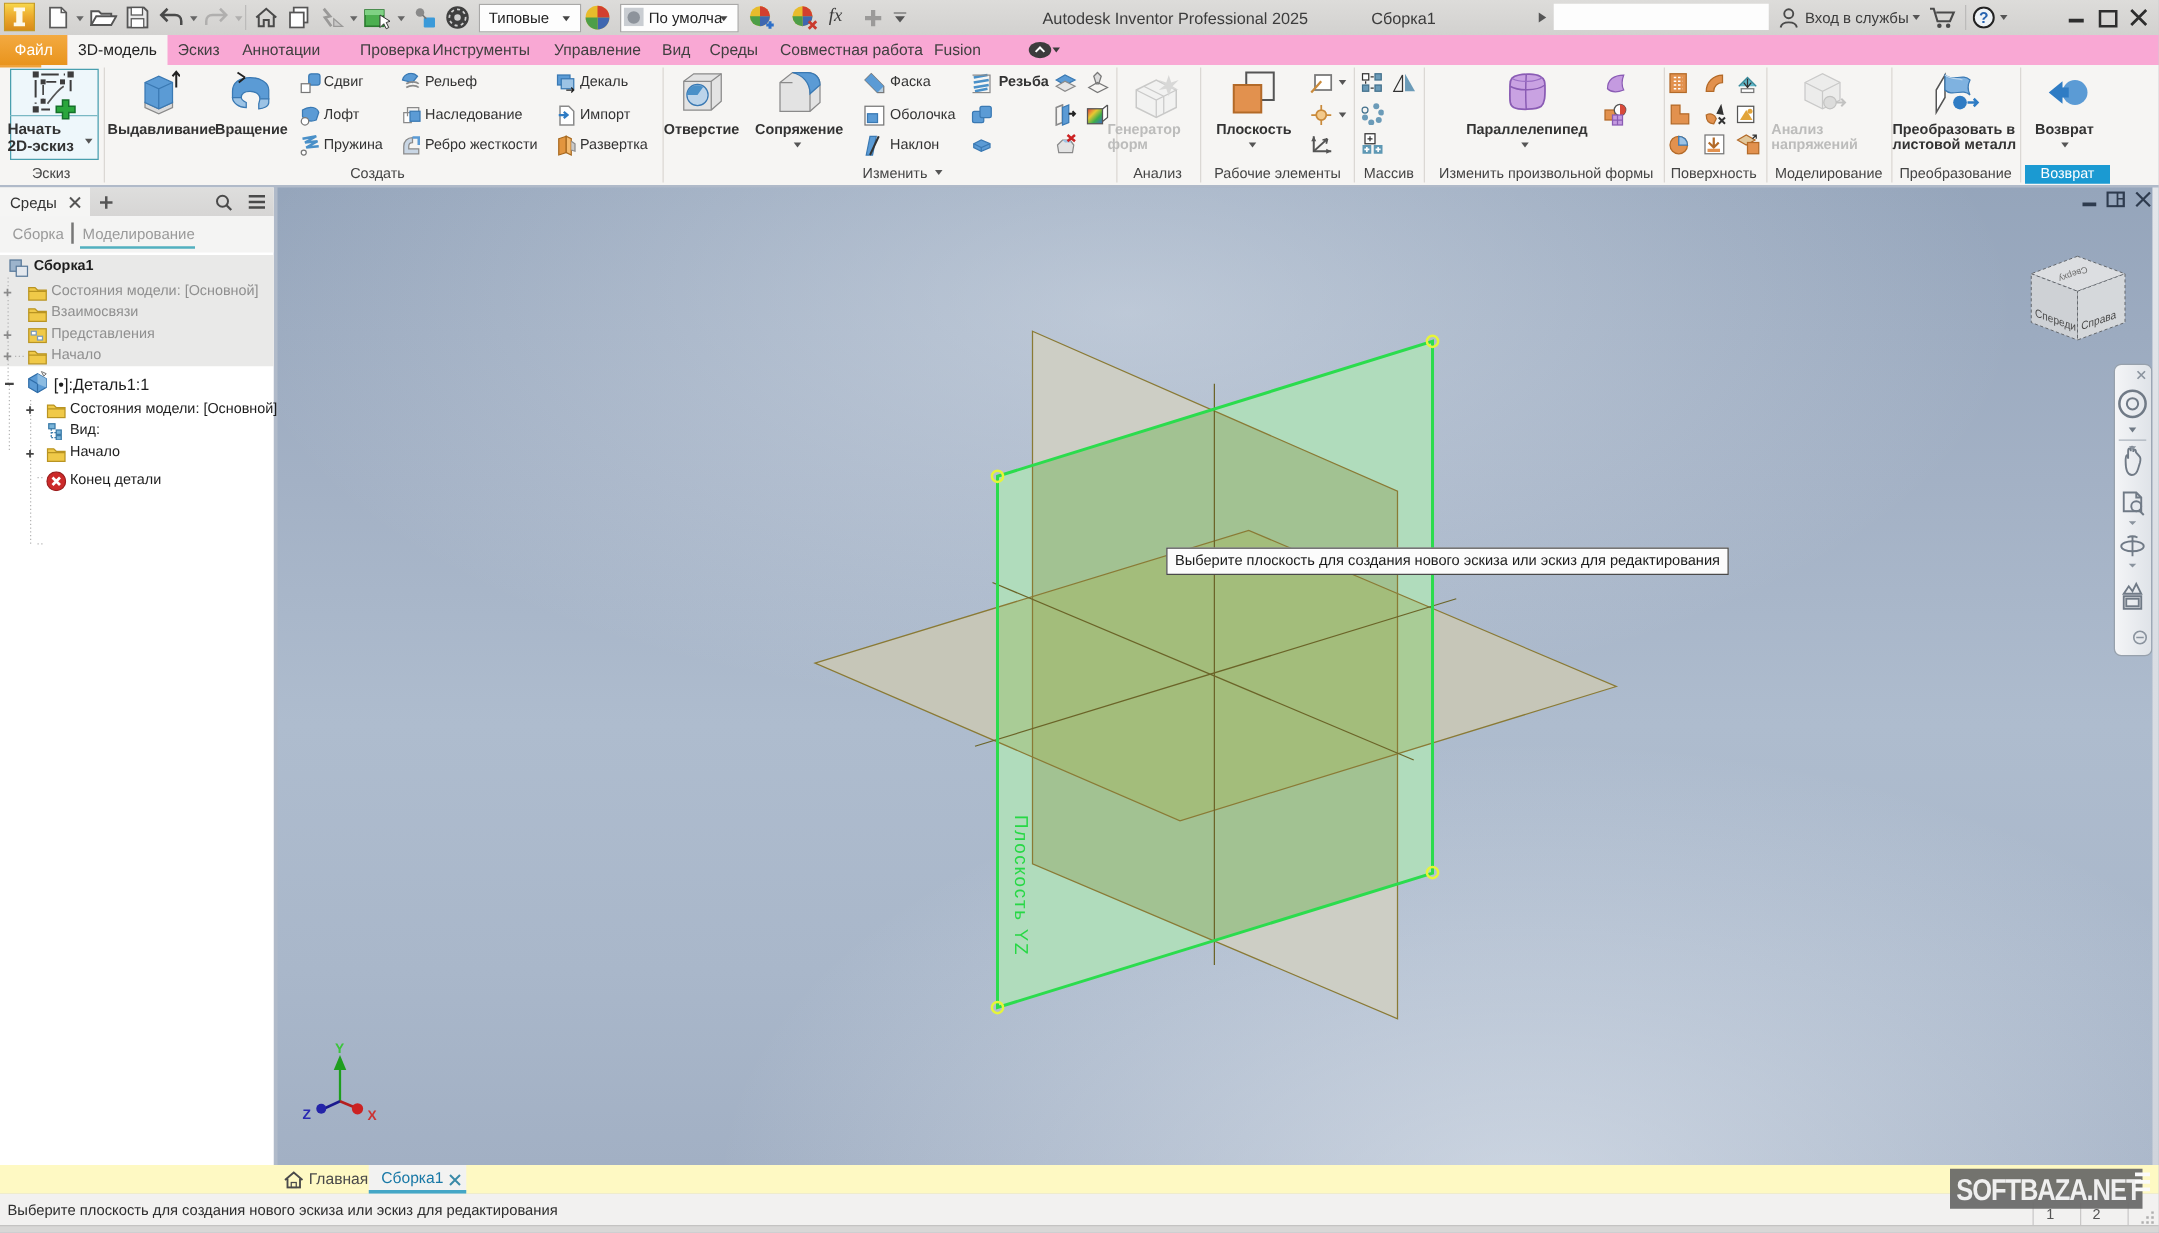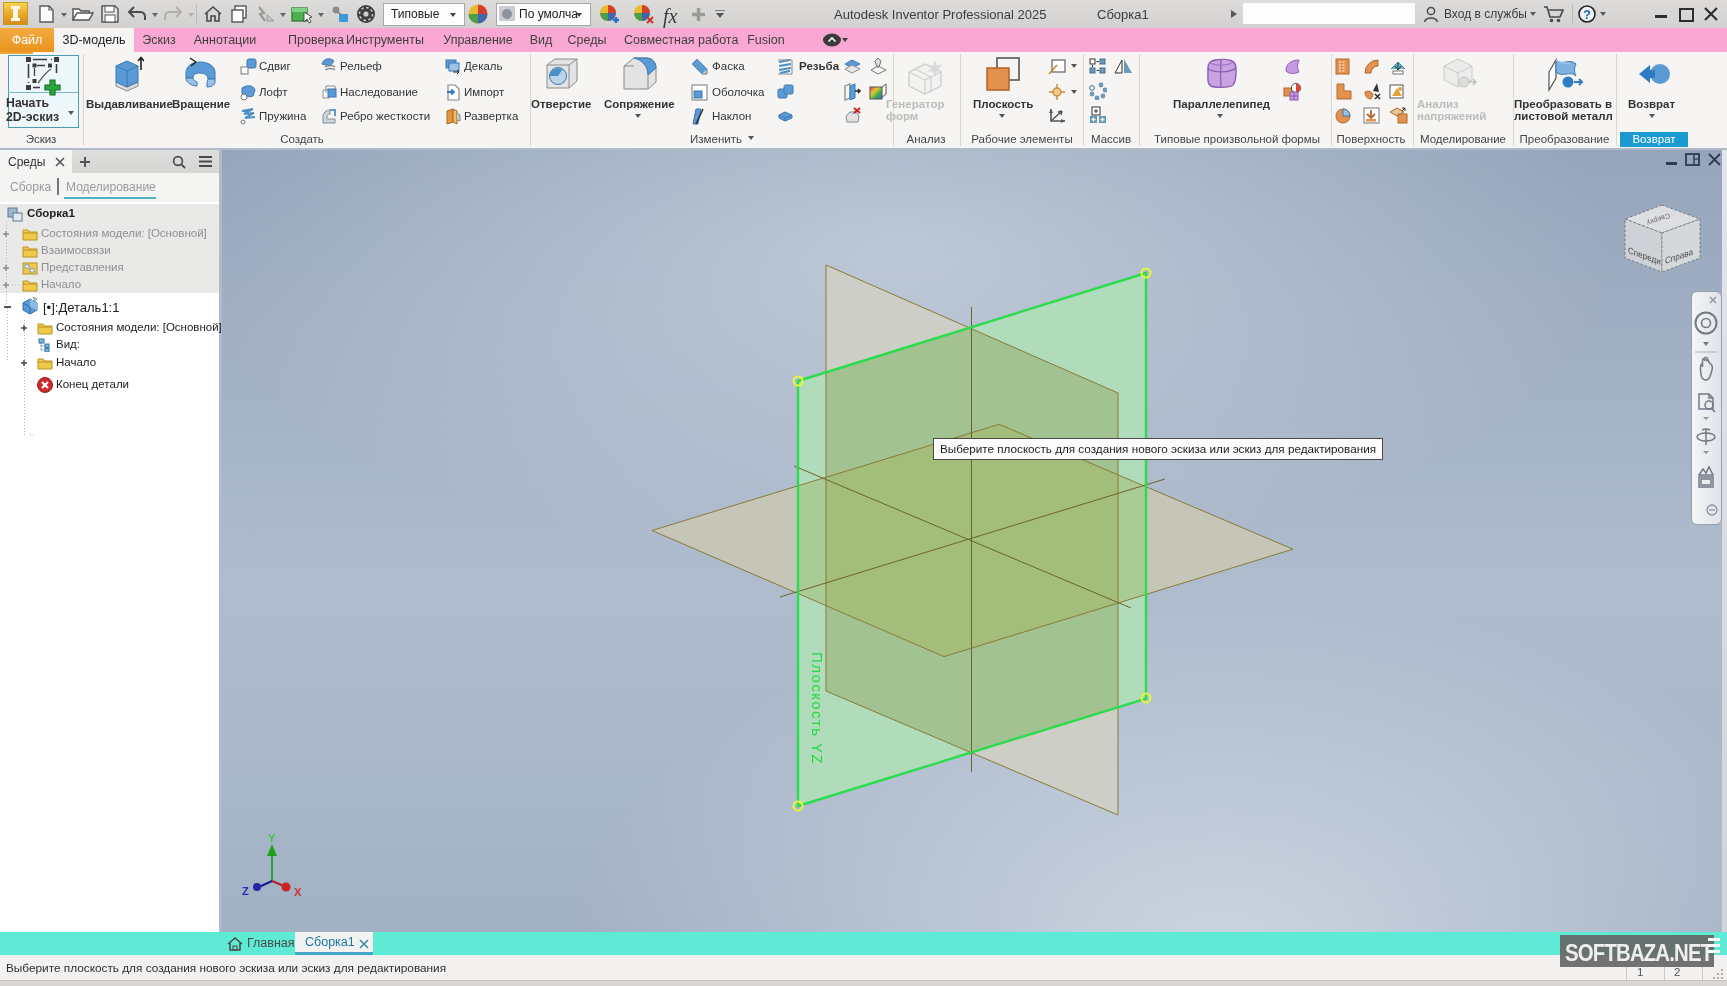--- a/index.html
+++ b/index.html
@@ -21,21 +21,21 @@
   #appbg{left:0;top:148px;width:1727px;height:784px;background:#b0bac9;}
   #panel{left:0;top:2px;width:219px;height:782px;background:#ffffff;}
   #pheader{left:0;top:0;width:219px;height:23px;background:linear-gradient(#dededd,#d6d5d4);}
   #ptab{left:0;top:0;width:72px;height:23px;background:#f5f5f4;font-size:12px;color:#333;}
   #psub{left:0;top:23px;width:219px;height:29px;background:#f4f4f3;}
   .trow{position:absolute;left:0;width:219px;height:17px;font-size:11.5px;color:#1d1d1d;white-space:nowrap;}
   .gray{color:#8f8f8f;}
   #viewport{left:222px;top:2px;width:1500px;height:782px;background:radial-gradient(ellipse 950px 430px at 680px 100px, rgba(236,242,248,0.42) 0%, rgba(236,242,248,0) 75%),radial-gradient(ellipse 1000px 550px at 1000px 800px, rgba(238,243,249,0.55) 0%, rgba(238,243,249,0) 65%),linear-gradient(180deg,#95a5bb 0%,#a3b1c5 30%,#aebcce 55%,#a9b7ca 80%,#a2b0c4 100%);}
   #rightstrip{left:1722px;top:2px;width:5px;height:782px;background:linear-gradient(180deg,#e3e6ea,#cfd4dc);}
   
-  #doctabs{left:0;top:932px;width:1727px;height:23px;background:#5eead4;border-bottom:1px solid #c0bfbe;}
+  #doctabs{left:0;top:932px;width:1727px;height:23px;background:#fef9c3;border-bottom:1px solid #c0bfbe;}
   
   #statusbar{left:0;top:955px;width:1727px;height:25px;background:#f2f1f0;font-size:11.8px;color:#2e2e2e;}
   #bottomstrip{left:0;top:980px;width:1727px;height:6px;background:#d8d7d6;border-top:1px solid #c4c3c2;}
   
   #watermark{left:1560px;top:935px;width:154px;height:32px;background:rgba(103,103,103,0.92);}
   #wmtext{position:absolute;left:5px;top:4px;font-size:24px;font-weight:bold;color:#efefef;letter-spacing:-1px;transform:scaleX(0.85);transform-origin:0 0;white-space:nowrap;}
 </style></head>
 <body>
 <div class="abs" id="titlebar">
 
@@ -141,21 +141,21 @@
       <path d="M18 13 L18 19 M15 16 L21 16" stroke="#2c6fc9" stroke-width="2.4"></path>
     </svg>
   <svg class="abs" style="left:632px;top:4px;" width="24" height="21">
       <circle cx="10" cy="9" r="8" fill="#e8bc2c"></circle>
       <path d="M10 9 L10 1 A8 8 0 0 1 18 9 Z" fill="#d23f2f"></path>
       <path d="M10 9 L18 9 A8 8 0 0 1 10 17 Z" fill="#3f67b0"></path>
       <path d="M10 9 L10 17 A8 8 0 0 1 2 9 Z" fill="#4d9e48"></path>
       <path d="M15 13 L21 19 M21 13 L15 19" stroke="#c93a2c" stroke-width="2.2"></path>
     </svg>
 
-  <div class="ttxt" style="left:663px;top:5px;font-size:20px;font-style:italic;color:#3b3b3b;font-family:'Liberation Serif',serif;">fx</div>
+  <div class="ttxt" style="left:663px;top:5px;font-size:15px;font-style:italic;color:#3b3b3b;font-family:'Liberation Serif',serif;">fx</div>
 
   <svg class="abs" style="left:691px;top:7px;" width="15" height="15">
       <path d="M7.5 1 L7.5 14 M1 7.5 L14 7.5" stroke="#9b9a99" stroke-width="3.4"></path>
     </svg>
   <svg class="abs" style="left:714px;top:10px;" width="12" height="9">
       <path d="M1 0 L11 0" stroke="#555" stroke-width="1.4"></path>
       <path d="M2 3 L10 3 L6 8 Z" fill="#555"></path>
     </svg>
 
   <div class="ttxt" style="left:834px;font-size:13px;">Autodesk Inventor Professional 2025</div>
@@ -224,21 +224,21 @@
     <div class="gsep" style="left:1513px;"></div>
     <div class="gsep" style="left:1616px;"></div>
 
   <div class="glabel" style="left:11px;width:60px;">Эскиз</div>
   <div class="glabel" style="left:252px;width:100px;">Создать</div>
   <div class="glabel" style="left:666px;width:100px;">Изменить</div>
     <div class="caret" style="left:748px;top:84px;"></div>
   <div class="glabel" style="left:876px;width:100px;">Анализ</div>
   <div class="glabel" style="left:962px;width:120px;">Рабочие элементы</div>
   <div class="glabel" style="left:1086px;width:50px;">Массив</div>
-  <div class="glabel" style="left:1144px;width:186px;">Типовые произвольной формы</div>
+  <div class="glabel" style="left:1144px;width:186px;">Изменить произвольной формы</div>
   <div class="glabel" style="left:1331px;width:80px;">Поверхность</div>
   <div class="glabel" style="left:1413px;width:100px;">Моделирование</div>
   <div class="glabel" style="left:1514px;width:101px;">Преобразование</div>
   <div class="abs" style="left:1620px;top:80px;width:68px;height:15px;background:#1b9ad2;"></div>
   <div class="glabel" style="left:1620px;width:68px;color:#fff;">Возврат</div>
 
   <div class="abs" style="left:0px;top:0px;width:33px;height:2px;background:#efa33c;"></div>
   <div class="abs" style="left:8px;top:3px;width:69px;height:71px;border:1px solid #4a9fae;background:#eef7fb;"></div>
   <div class="abs" style="left:8px;top:40px;width:70px;height:1px;background:#7ab8c4;"></div>
   <svg class="abs" style="left:26px;top:5px;" width="38" height="40">

